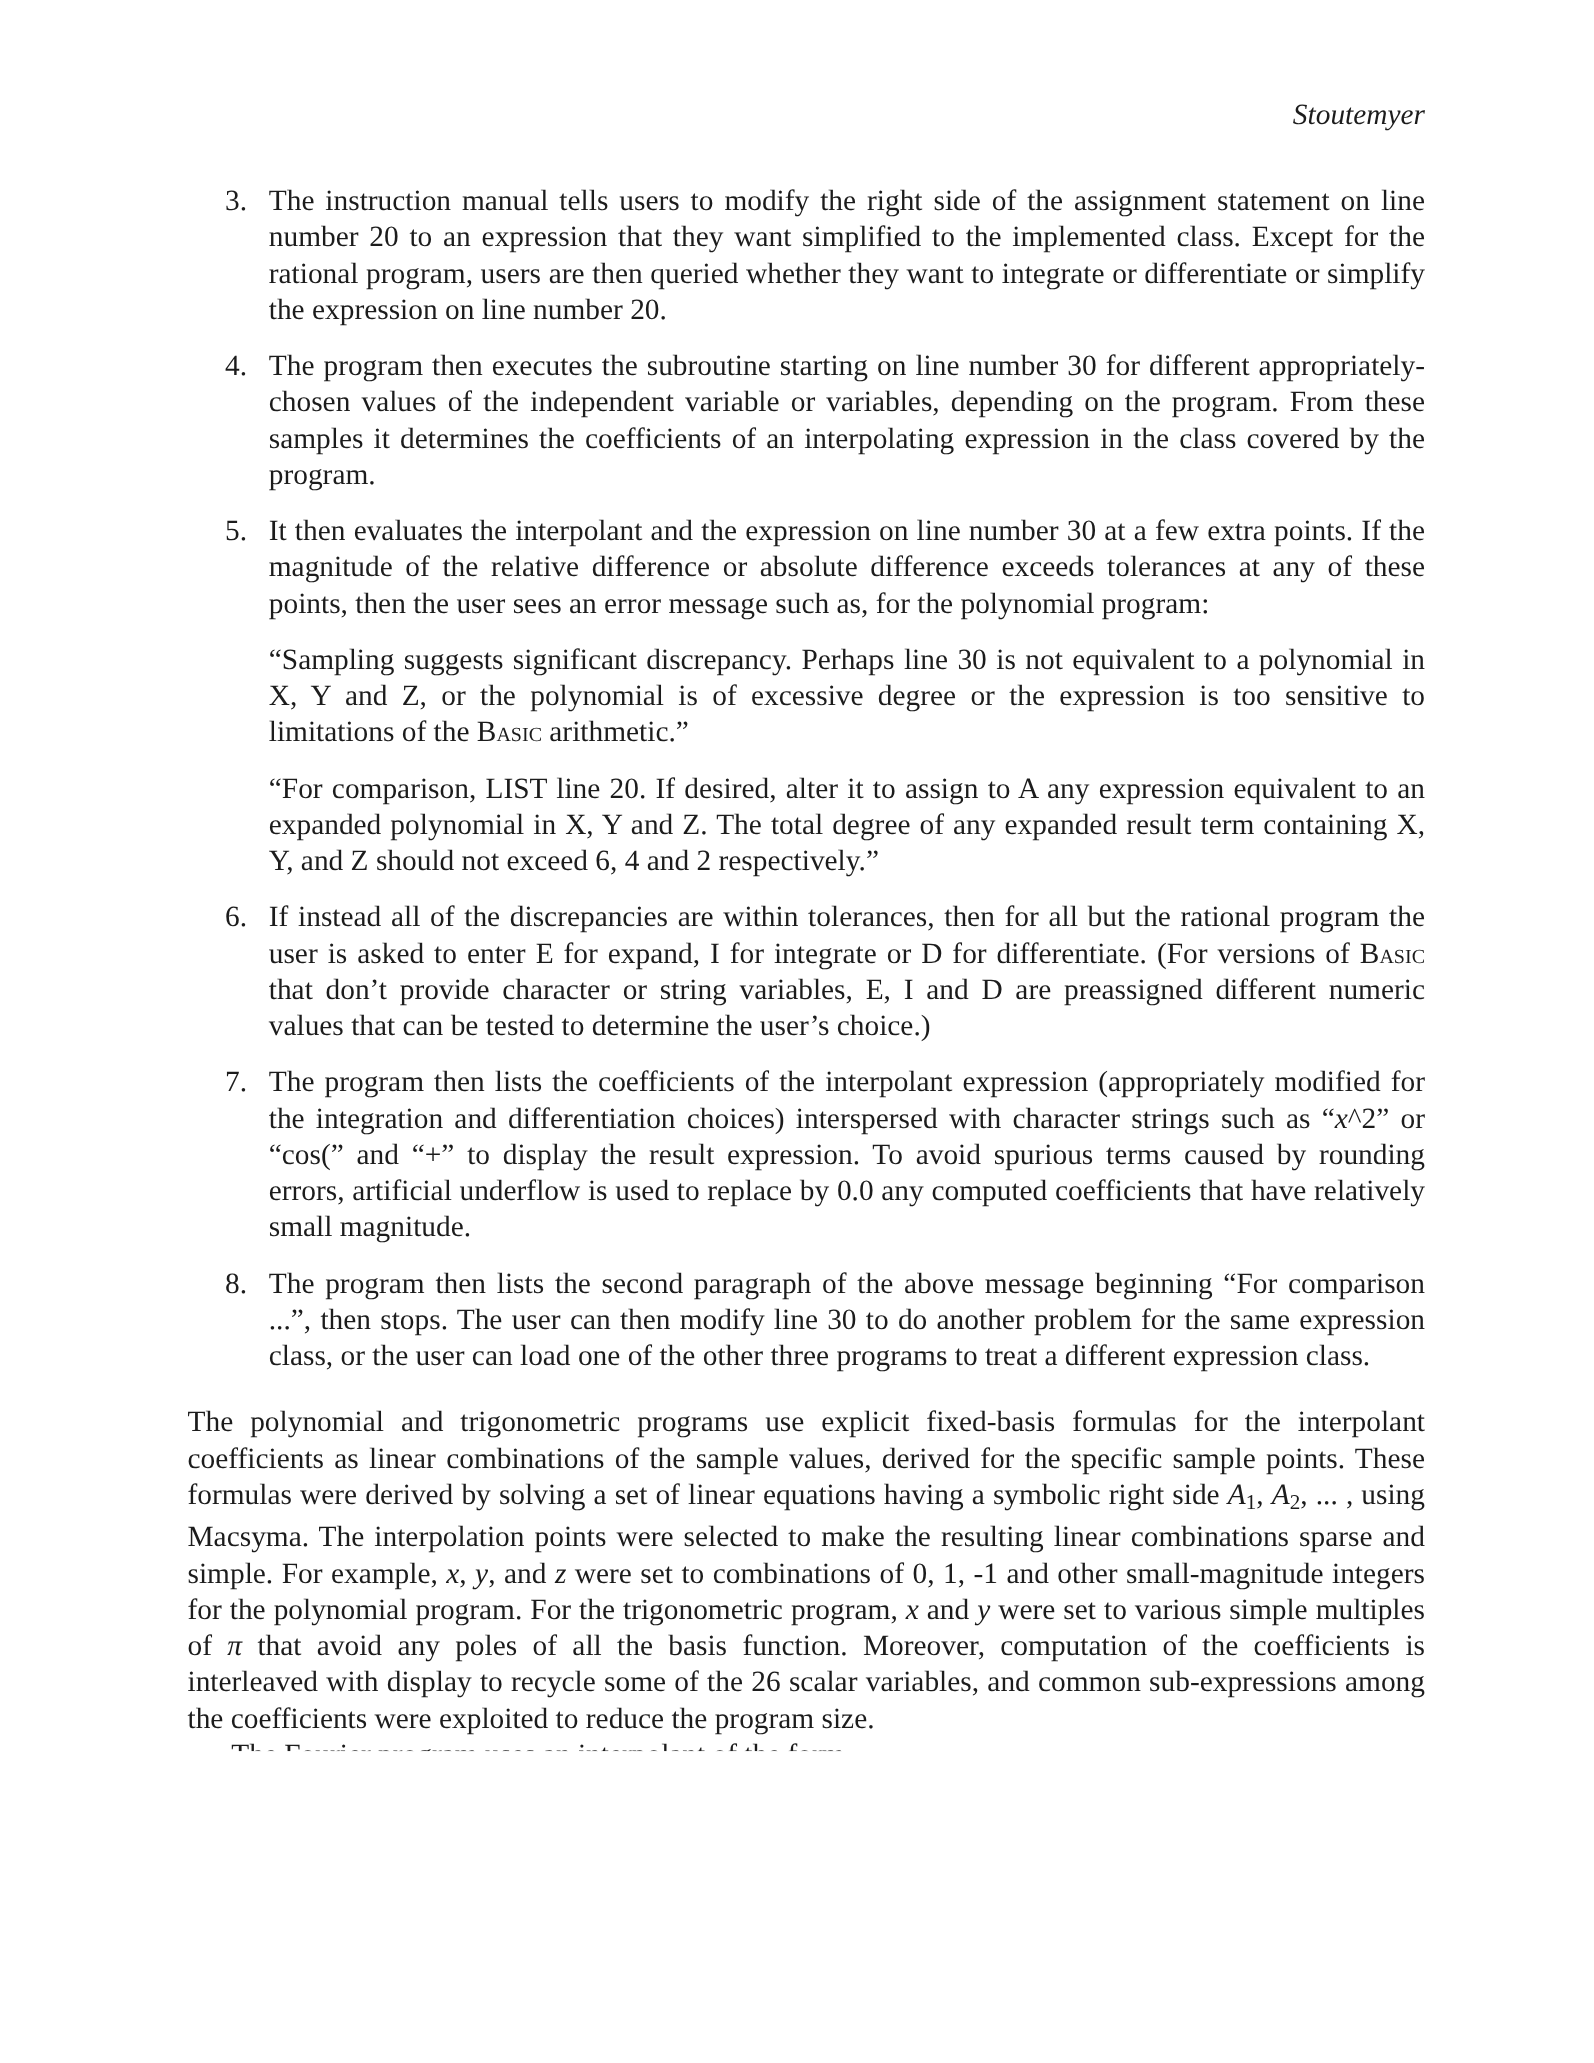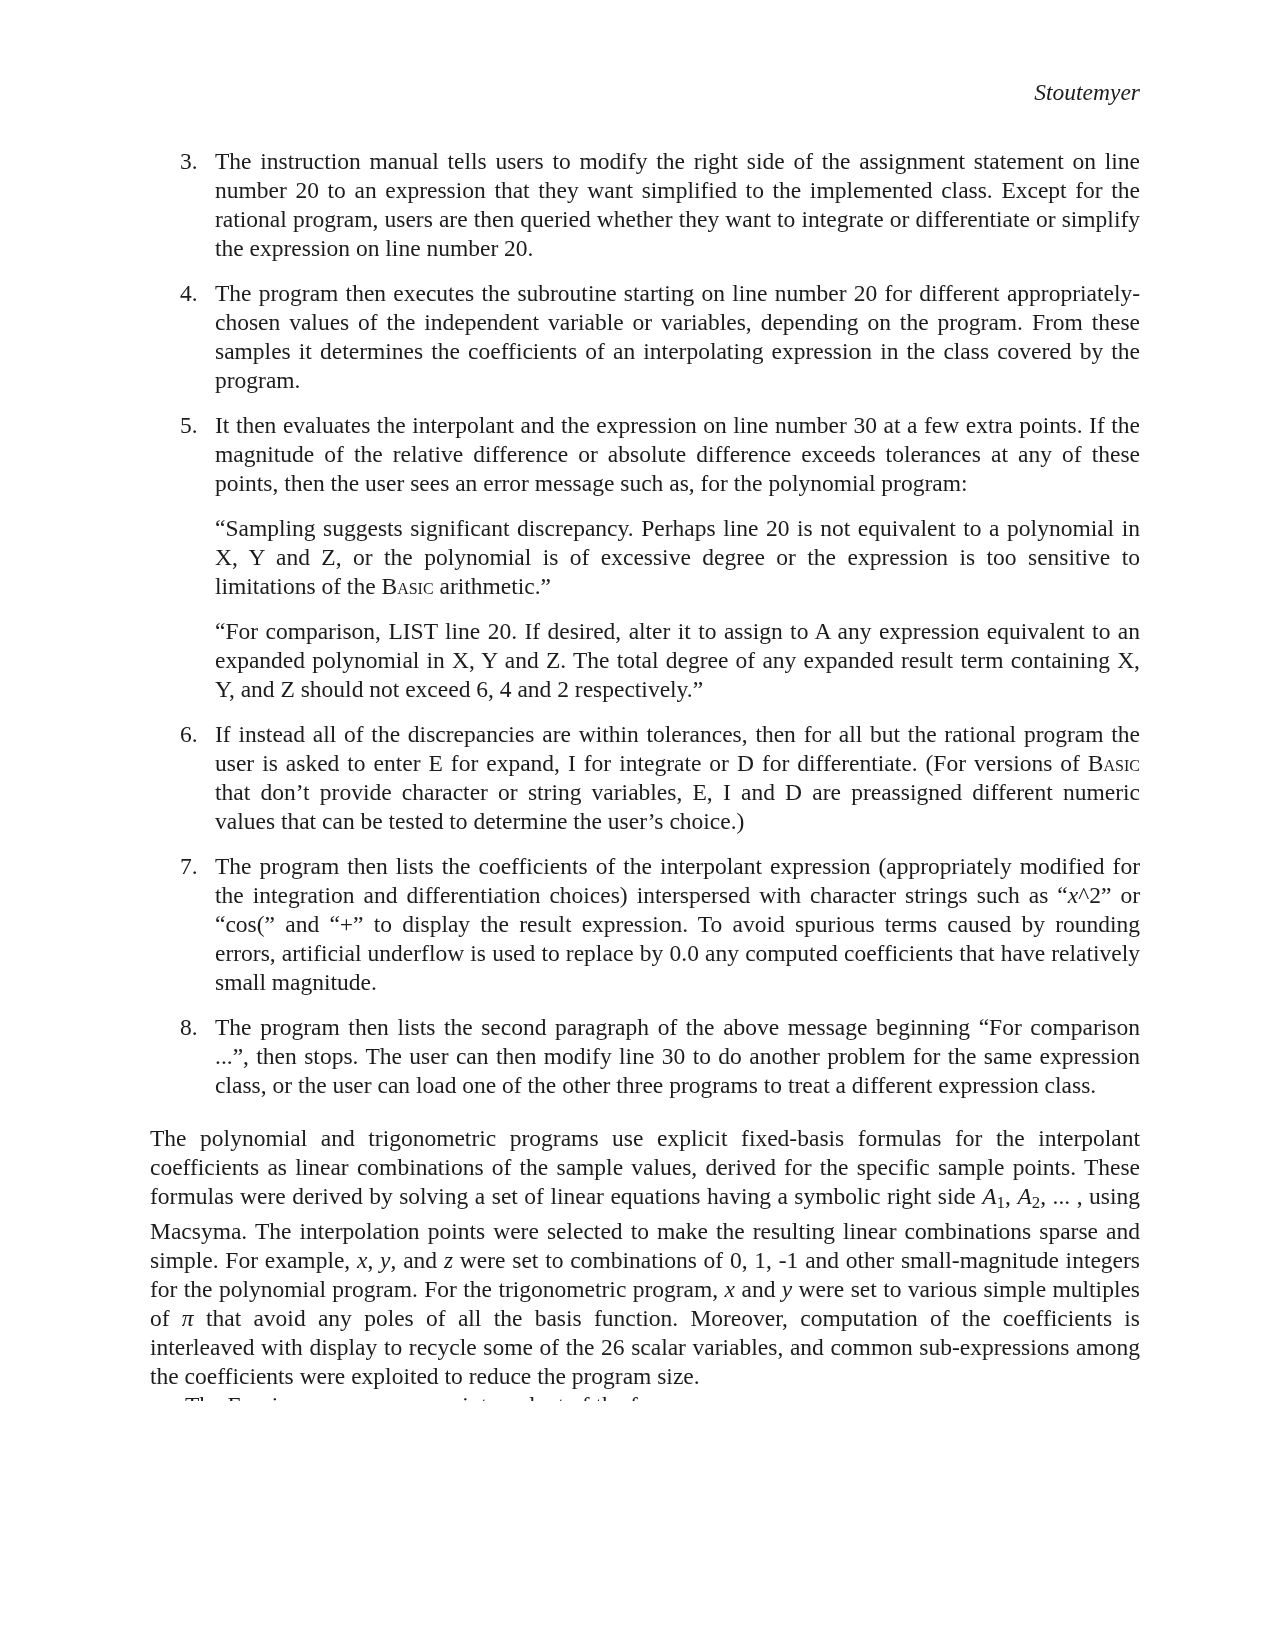--- a/index.html
+++ b/index.html
@@ -60,29 +60,29 @@
 
   <div class="running-head">Stoutemyer</div>
 
   <div class="block li first-item">
     <span class="num">3.</span>
     <span><span>The instruction manual tells users to modify the right side of the assignment statement on line number 20 to an expression that they want simplified to the implemented class. Except for the rational program, users are then queried whether they want to integrate or differentiate or simplify the expression on line number 20.</span></span>
   </div>
 
   <div class="block li">
     <span class="num">4.</span>
-    <span><span>The program then executes the subroutine starting on line number 20 for different appropriately-chosen values of the independent variable or variables, depending on the program. From these samples it determines the coefficients of an interpolating expression in the class covered by the program.</span></span>
+    <span><span>The program then executes the subroutine starting on line number 30 for different appropriately-chosen values of the independent variable or variables, depending on the program. From these samples it determines the coefficients of an interpolating expression in the class covered by the program.</span></span>
   </div>
 
   <div class="block li">
     <span class="num">5.</span>
     <span><span>It then evaluates the interpolant and the expression on line number 30 at a few extra points. If the magnitude of the relative difference or absolute difference exceeds tolerances at any of these points, then the user sees an error message such as, for the polynomial program:</span></span>
   </div>
 
-  <div class="block quote"><span>“Sampling suggests significant discrepancy. Perhaps line 20 is not equivalent to a polynomial in X, Y and Z, or the polynomial is of excessive degree or the expression is too sensitive to limitations of the </span><span class="seg-smallcaps">Basic</span><span> arithmetic.”</span></div>
+  <div class="block quote"><span>“Sampling suggests significant discrepancy. Perhaps line 30 is not equivalent to a polynomial in X, Y and Z, or the polynomial is of excessive degree or the expression is too sensitive to limitations of the </span><span class="seg-smallcaps">Basic</span><span> arithmetic.”</span></div>
 
   <div class="block quote"><span>“For comparison, LIST line 20. If desired, alter it to assign to A any expression equivalent to an expanded polynomial in X, Y and Z. The total degree of any expanded result term containing X, Y, and Z should not exceed 6, 4 and 2 respectively.”</span></div>
 
   <div class="block li">
     <span class="num">6.</span>
     <span><span>If instead all of the discrepancies are within tolerances, then for all but the rational program the user is asked to enter E for expand, I for integrate or D for differentiate. (For versions of </span><span class="seg-smallcaps">Basic</span><span> that don’t provide character or string variables, E, I and D are preassigned different numeric values that can be tested to determine the user’s choice.)</span></span>
   </div>
 
   <div class="block li">
     <span class="num">7.</span>

